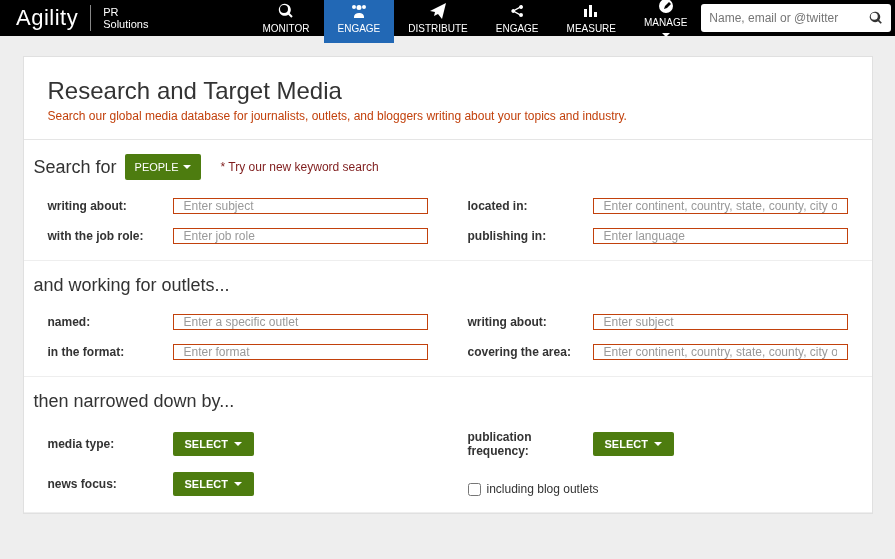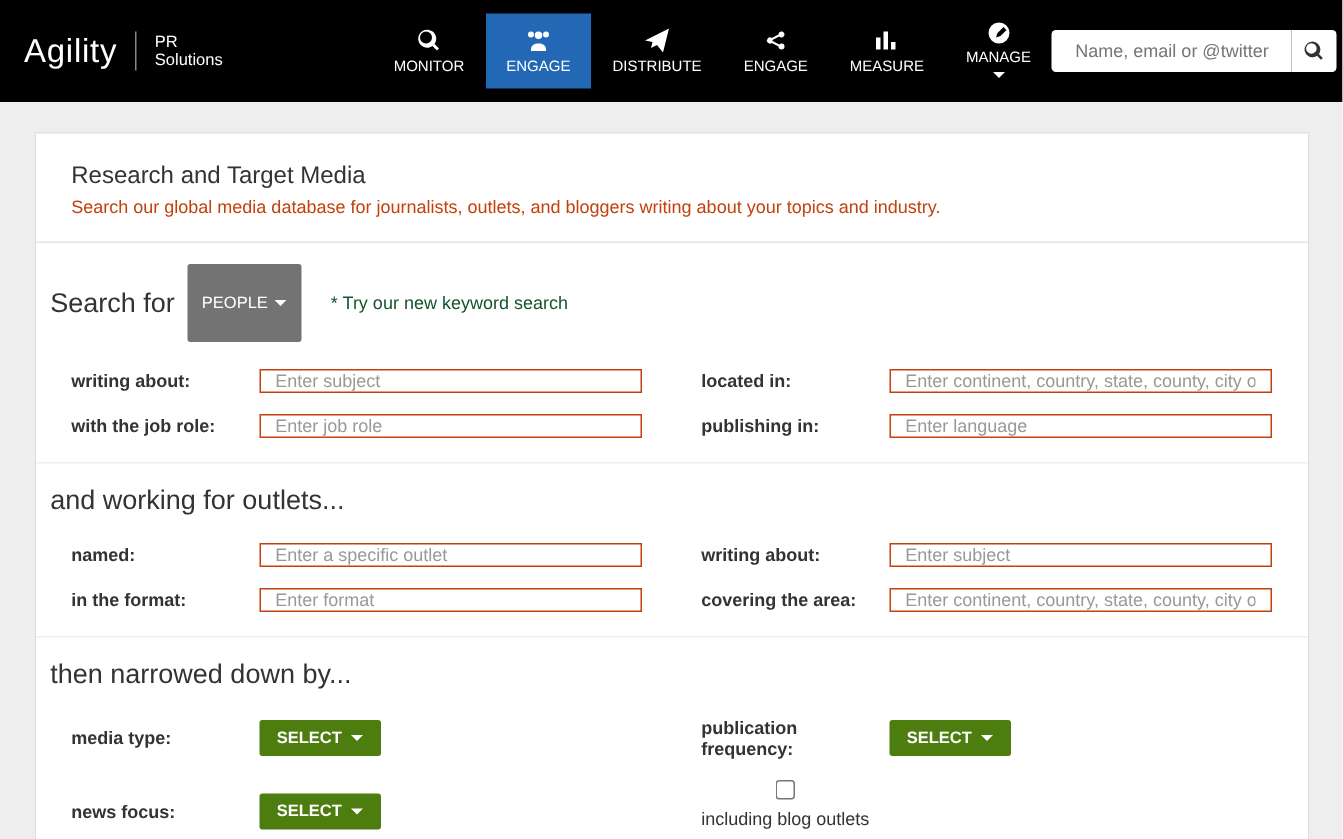--- a/index.html
+++ b/index.html
@@ -1,54 +1,54 @@
 <!DOCTYPE html>
 <html><head>
   <meta charset="utf-8">
   <style>
     * { box-sizing: border-box; margin: 0; padding: 0; }
     body { font-family: Arial, Helvetica, sans-serif; background: #eeeeee; color: #333; font-size: 14px; }
     
     
-    .topbar { background: #000; height: 68px; display: flex; align-items: center; padding: 0 16px; }
+    .topbar { background: #000; height: 36px; display: flex; align-items: center; padding: 0 16px; }
     .logo { color: #fff; display: flex; align-items: center; gap: 6px; }
     .logo-main { font-size: 22px; font-weight: 300; letter-spacing: 0.5px; }
     .logo-divider { width: 1px; height: 26px; background: #888; margin: 0 6px; }
     .logo-sub { font-size: 11px; line-height: 1.1; }
     .nav-items { display: flex; margin-left: 100px; }
     .nav-item { color: #fff; text-align: center; padding: 6px 14px; cursor: pointer; font-size: 10px; display: flex; flex-direction: column; align-items: center; gap: 3px; height: 50px; justify-content: center; }
     .nav-item.active { background: #2268b5; }
     .nav-icon { font-size: 16px; height: 18px; display: flex; align-items: center; justify-content: center; }
     .nav-item svg { fill: #fff; }
     .search-wrap { margin-left: auto; display: flex; }
-    .search-input { height: 28px; width: 160px; padding: 0 8px; border: none; border-radius: 3px 0 0 3px; font-size: 12px; text-align: center; }
+    .search-input { height: 28px; width: 160px; padding: 0 8px; border: none; border-radius: 3px 0 0 3px; font-size: 12px; }
     .search-btn { height: 28px; width: 30px; background: #fff; border: none; border-radius: 0 3px 3px 0; cursor: pointer; display: flex; align-items: center; justify-content: center; }
     .search-btn svg { width: 14px; height: 14px; fill: #333; }
     
     
     .page { max-width: 850px; margin: 20px auto 0; background: #fff; border: 1px solid #e0e0e0; }
     .page-header { padding: 20px 24px 16px; border-bottom: 1px solid #e5e5e5; }
-    .page-title { font-size: 16px; font-weight: 400; color: #333; margin-bottom: 4px; }
+    .page-title { font-size: 24px; font-weight: 400; color: #333; margin-bottom: 4px; }
     .page-subtitle { font-size: 12px; color: #c2410c; }
     
     .section-title { padding: 14px 10px 8px; font-size: 18px; font-weight: 400; color: #333; display: flex; align-items: center; gap: 8px; }
-    .people-btn { background: #737373; color: #fff; border: none; padding: 20px 10px; font-size: 11px; cursor: pointer; border-radius: 2px; display: inline-flex; align-items: center; gap: 4px; }
-    .try-link { color: #14532d; font-size: 12px; margin-left: 12px; cursor: pointer; }
+    .people-btn { background: #4d7c0f; color: #fff; border: none; padding: 7px 10px; font-size: 11px; cursor: pointer; border-radius: 2px; display: inline-flex; align-items: center; gap: 4px; }
+    .try-link { color: #7f1d1d; font-size: 12px; margin-left: 12px; cursor: pointer; }
     
     .form-block { padding: 10px 24px 16px; border-bottom: 1px solid #eee; }
     .form-row { display: flex; gap: 40px; margin-bottom: 14px; }
     .form-col { flex: 1; display: flex; align-items: center; }
     .form-label { font-size: 12px; font-weight: 700; color: #333; width: 125px; flex-shrink: 0; }
     .form-input { flex: 1; height: 16px; border: 1px solid #c2410c; padding: 0 10px; font-size: 12px; color: #888; background: #fff; }
     .form-input::placeholder { color: #999; }
     
     .select-btn { background: #4d7c0f; color: #fff; border: none; padding: 6px 12px; font-size: 11px; cursor: pointer; border-radius: 2px; display: inline-flex; align-items: center; gap: 6px; font-weight: 700; }
     .caret { display: inline-block; width: 0; height: 0; border-left: 4px solid transparent; border-right: 4px solid transparent; border-top: 4px solid currentColor; }
     
-    .checkbox-wrap { display: flex; align-items: center; gap: 6px; font-size: 12px; flex-direction: column; }
+    .checkbox-wrap { display: flex; align-items: center; gap: 6px; font-size: 12px; }
     .checkbox-wrap input { width: 13px; height: 13px; }
     
     .form-row:last-child { margin-bottom: 0; align-items: flex-end; }
   </style>
 </head>
 <body>
 
 <div class="topbar">
   <div class="logo">
     <span class="logo-main">Agility</span>

